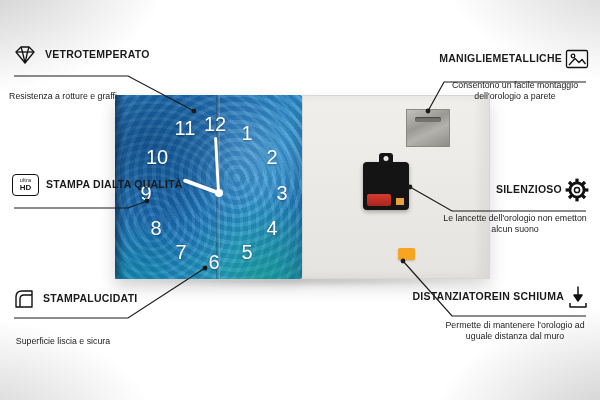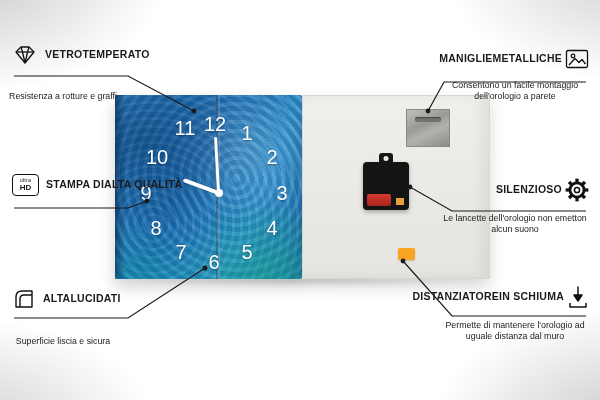--- a/index.html
+++ b/index.html
@@ -185,21 +185,21 @@
 
   <div class="callout left" style="left:12px;top:287px;width:124px">
     <div class="co-head">
       <span class="icon">
         <svg width="24" height="24" viewBox="0 0 24 24" fill="none" stroke="#111" stroke-width="1.4">
           <path d="M4,20 V10 Q4,4 10,4 H20 V20 Z" stroke-linejoin="round"></path>
           <path d="M8,20 V12 Q8,8 12,8 H20"></path>
         </svg>
       </span>
       <div class="co-titles">
-        <span>ALTA</span>
+        <span>STAMPA</span>
         <span>LUCIDATI</span>
       </div>
     </div>
     <div class="co-desc">Superficie liscia e sicura</div>
   </div>
 
   <div class="callout right" style="left:440px;top:48px;width:150px">
     <div class="co-head">
       <div class="co-titles">
         <span>MANIGLIE</span>

